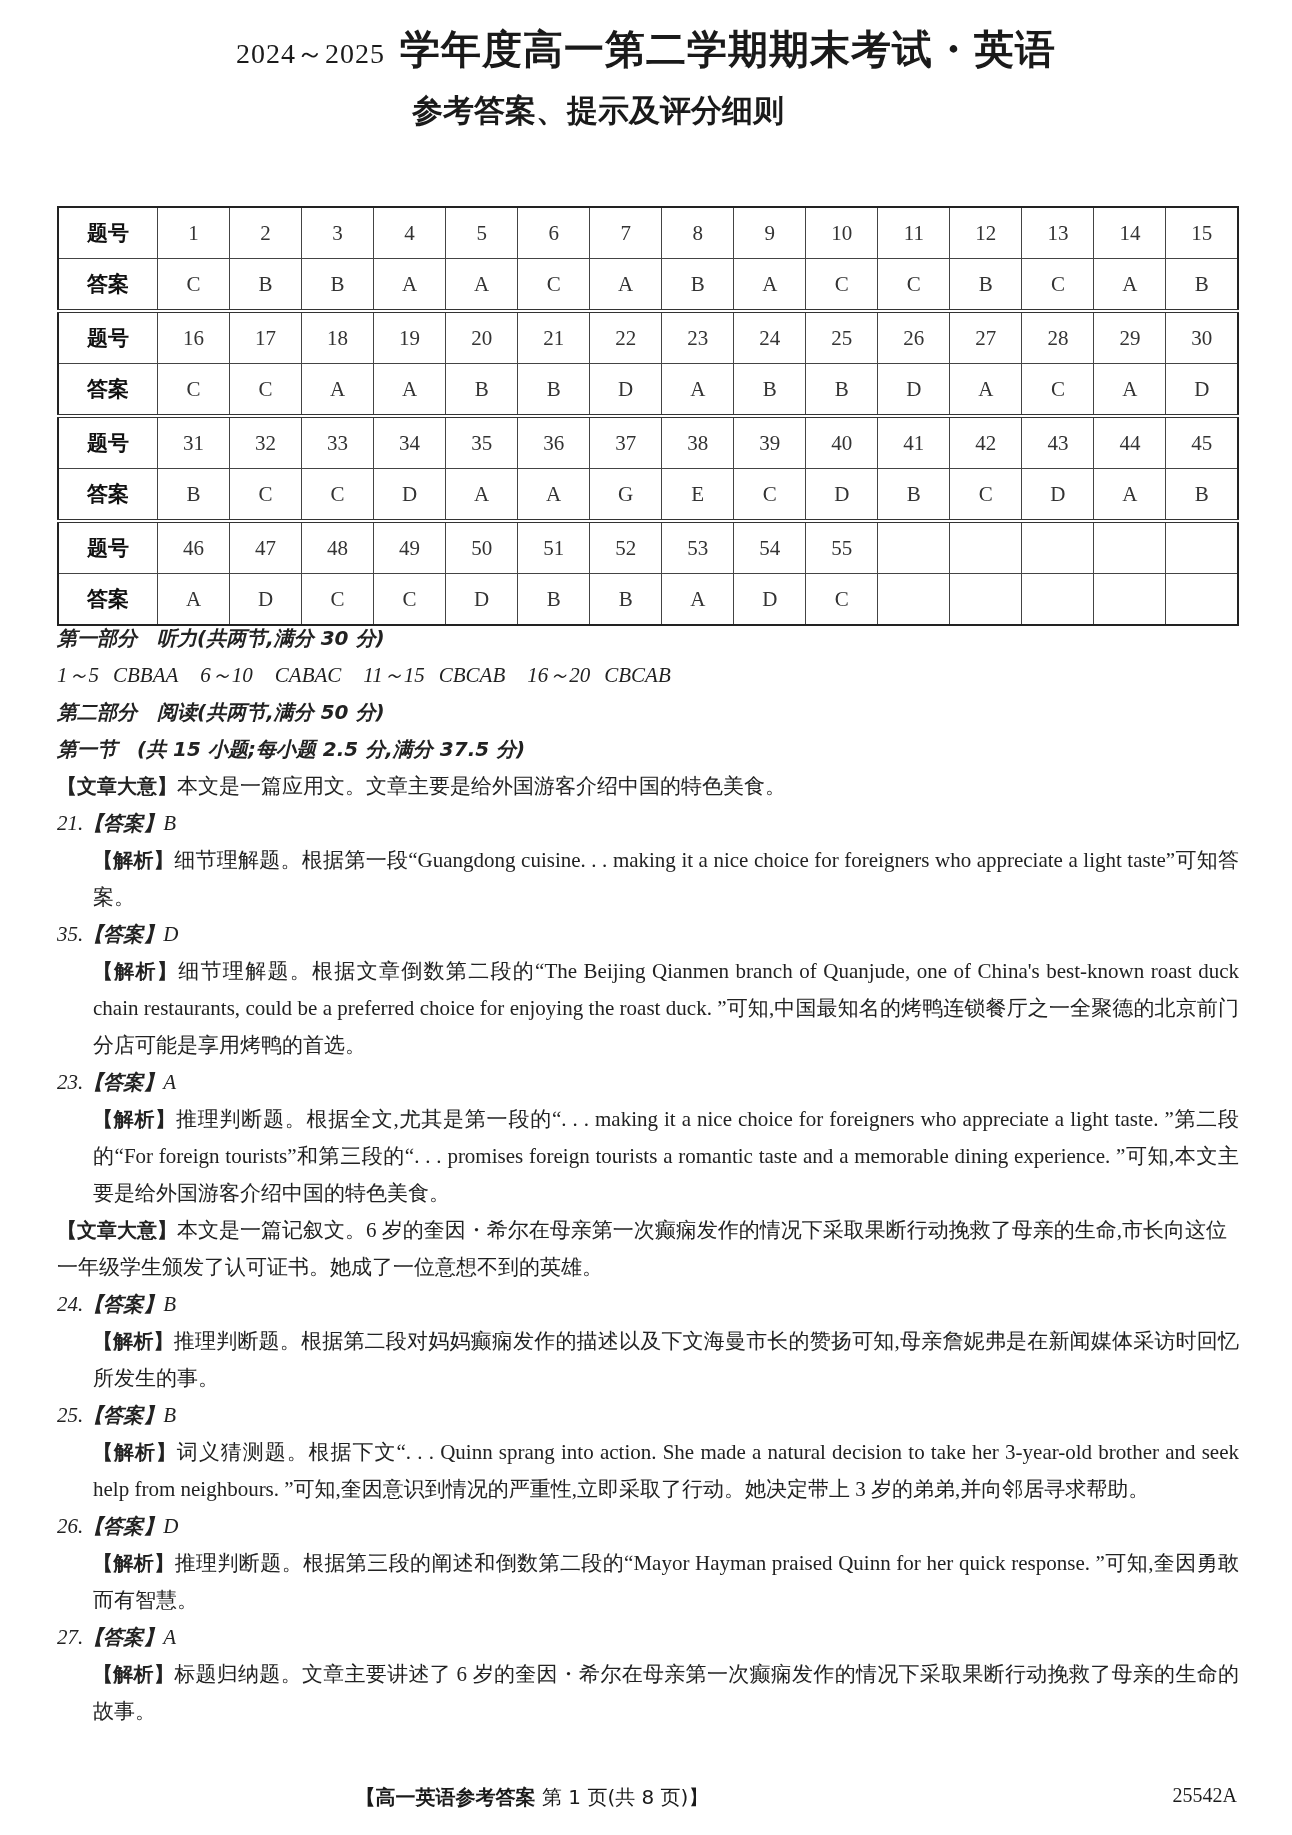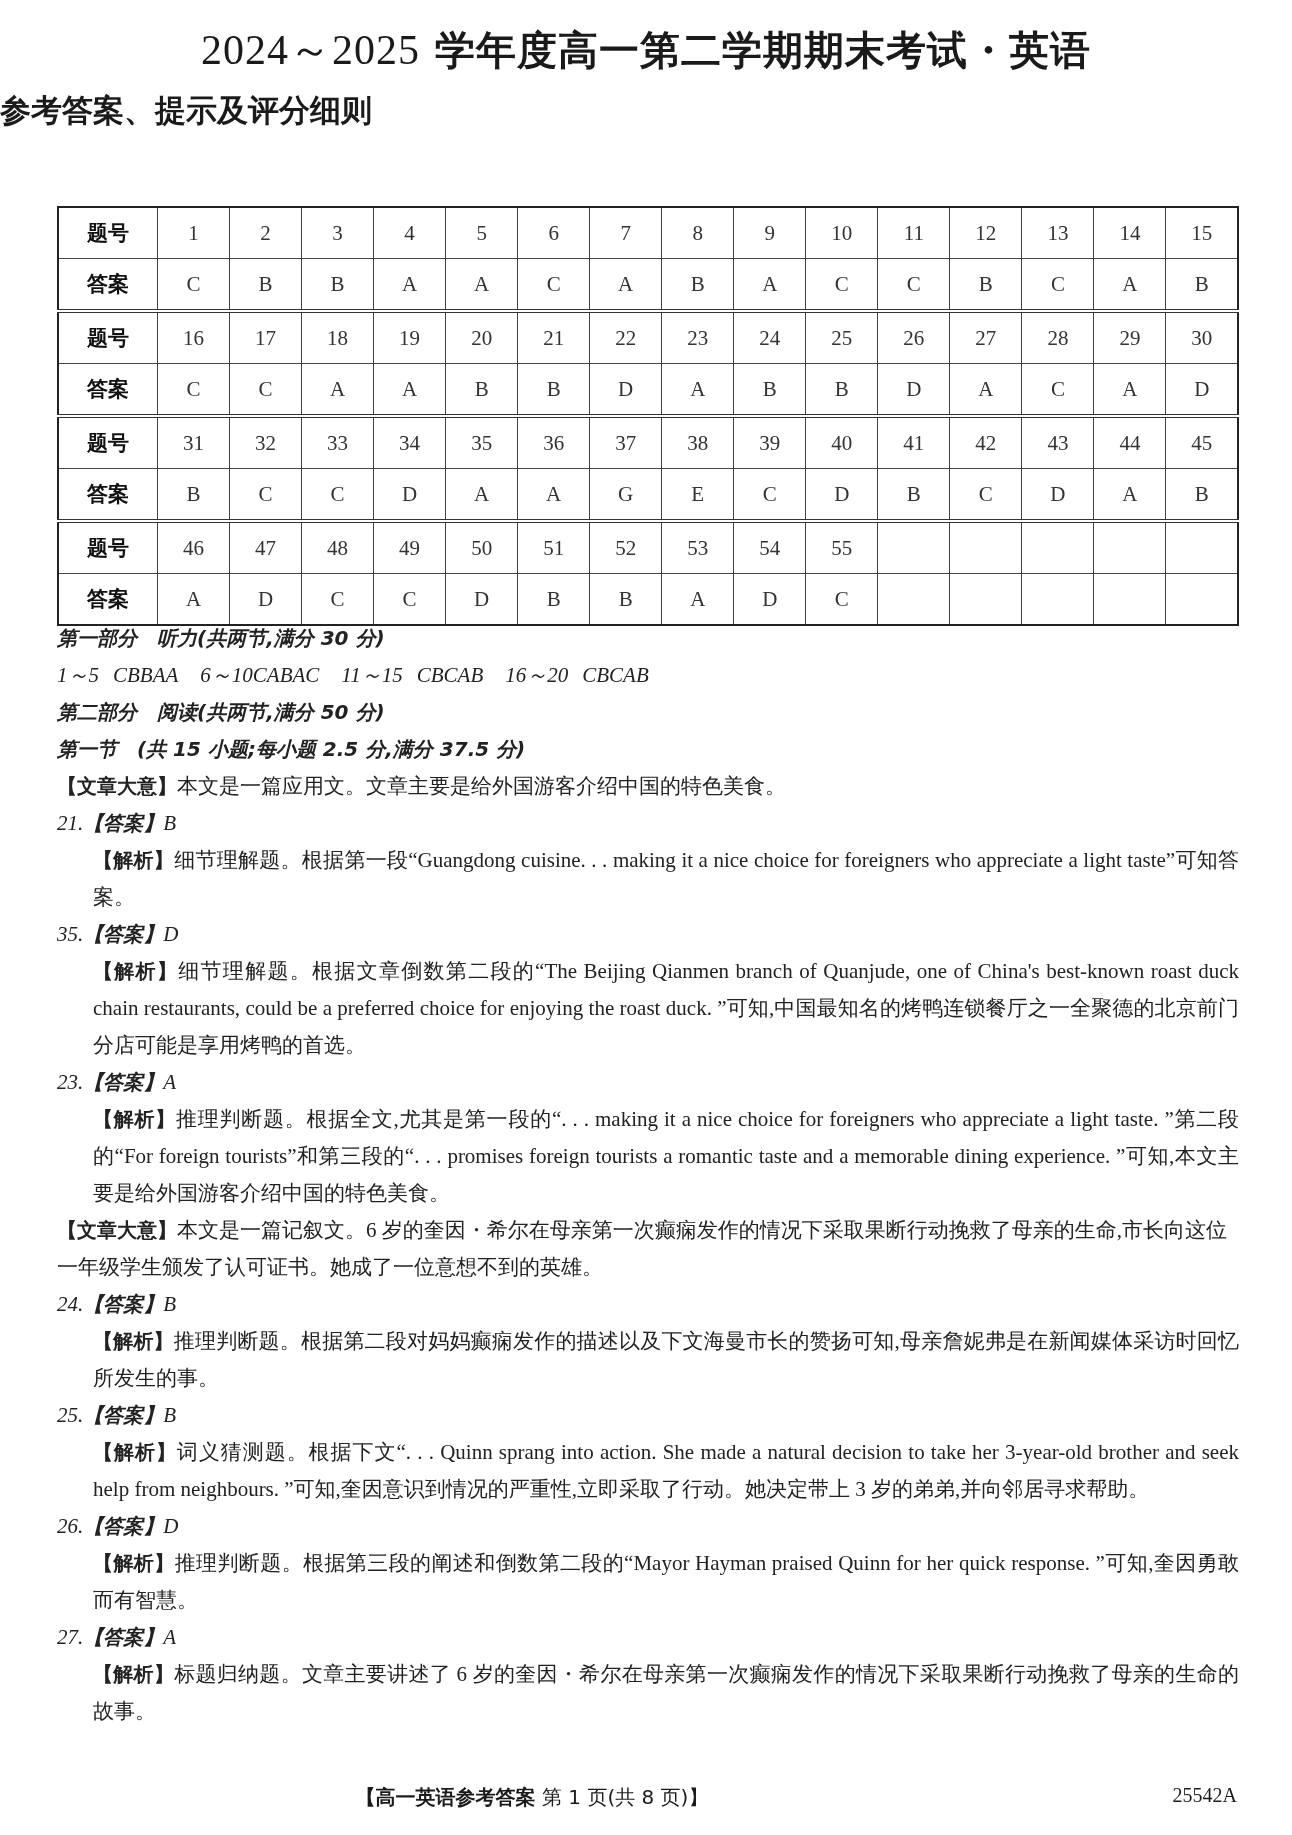--- a/index.html
+++ b/index.html
@@ -5,23 +5,23 @@
   html, body { margin: 0; padding: 0; background: #ffffff; }
   body {
     width: 1292px; height: 1835px; position: relative; overflow: hidden;
     font-family: "DejaVu Serif", "Liberation Serif", serif; color: #1a1a1a;
   }
   .title {
     position: absolute; top: 22px; left: 0; width: 1292px; text-align: center;
     font-size: 40px; font-weight: bold; letter-spacing: 1px;
     font-family: "DejaVu Sans", sans-serif;
   }
-  .title .yr { font-family: "Liberation Serif", serif; font-weight: normal; font-size: 42px; }
+  .title .yr { font-family: "Liberation Serif", serif; font-weight: normal; font-size: 28px; }
   .subtitle {
-    position: absolute; top: 90px; left: 0; width: 1196px; 
+    position: absolute; top: 90px; left: 0; width: 1196px; text-align: center;
     font-size: 31px; font-weight: bold; font-family: "DejaVu Sans", sans-serif;
   }
   table.ans {
     position: absolute; top: 206px; left: 57px; width: 1182px; height: 402px;
     border-collapse: collapse; border: 2px solid #222; table-layout: fixed;
   }
   table.ans td {
     border: 1px solid #444; text-align: center; font-size: 21px;
     font-family: "Liberation Serif", serif; color: #333; height: 48px;
   }
@@ -200,21 +200,21 @@
         <td></td>
         <td></td>
         <td></td>
         <td></td>
       </tr>
     </tbody>
 </table>
 
 <div class="content">
   <div class="line bold">第一部分　听力(共两节,满分 30 分)</div>
-  <div class="line listen" id="listen-line"><span style="margin-right: 14px;">1～5</span><span>CBBAA</span><span style="margin-right: 0;">6～10</span><span>CABAC</span><span style="margin-right: 14px;">11～15</span><span>CBCAB</span><span style="margin-right: 14px;">16～20</span><span>CBCAB</span></div>
+  <div class="line listen" id="listen-line"><span style="margin-right: 14px;">1～5</span><span>CBBAA</span><span style="margin-right: 22px;">6～10</span><span>CABAC</span><span style="margin-right: 14px;">11～15</span><span>CBCAB</span><span style="margin-right: 14px;">16～20</span><span>CBCAB</span></div>
   <div class="line bold">第二部分　阅读(共两节,满分 50 分)</div>
   <div class="line bold">第一节　(共 15 小题;每小题 2.5 分,满分 37.5 分)</div>
   <div>
     <span class="tag">【文章大意】</span><span>本文是一篇应用文。文章主要是给外国游客介绍中国的特色美食。</span>
   </div>
   <div id="items-a">
       <div>
         <div class="line"><span>21.</span><span class="tag">【答案】</span><span>B</span></div>
         <div class="para-ind"><span class="tag">【解析】</span><span>细节理解题。根据第一段“Guangdong cuisine. . . making it a nice choice for foreigners who appreciate a light taste”可知答案。</span></div>
       </div>

